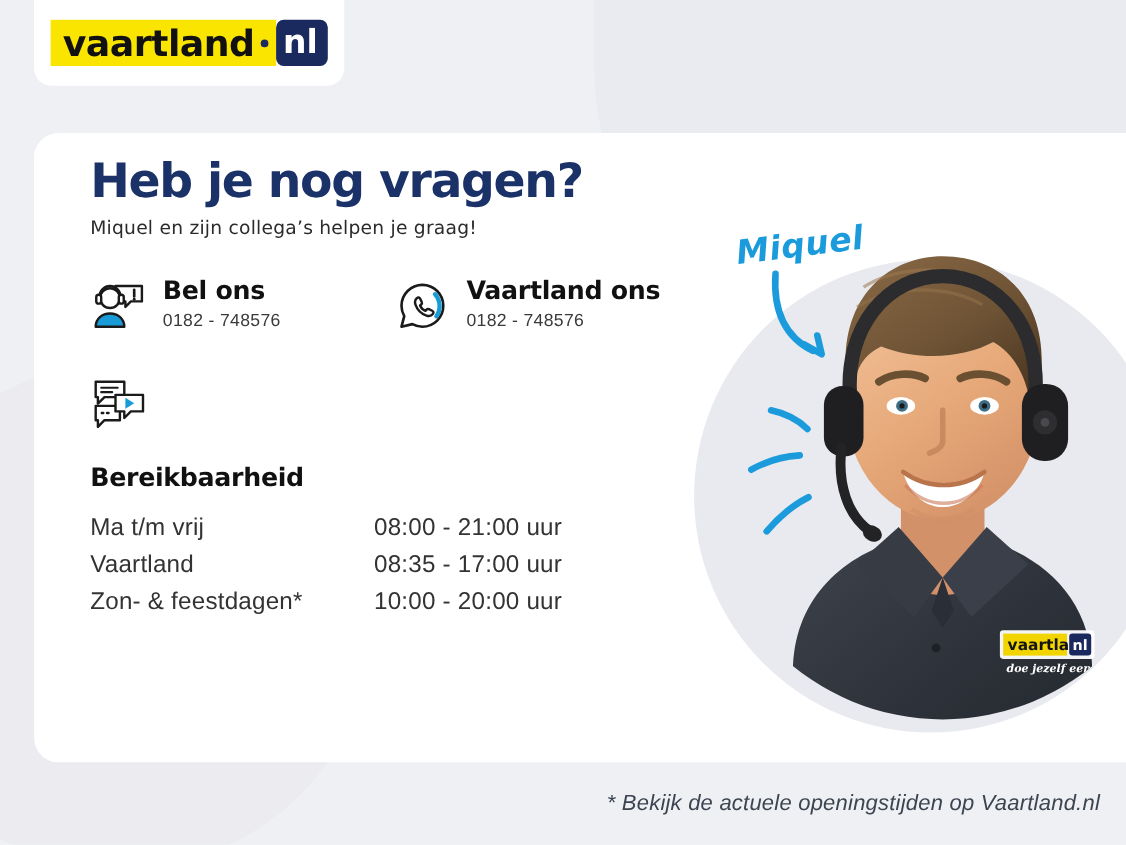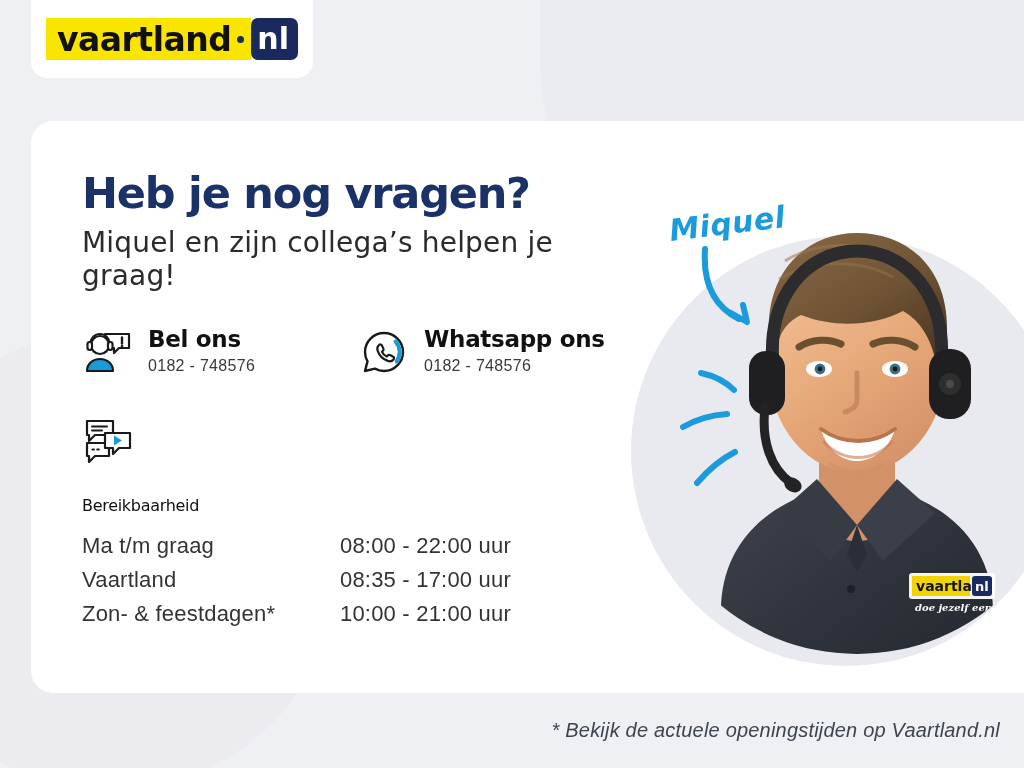--- a/index.html
+++ b/index.html
@@ -123,35 +123,34 @@
     background: #e9eaef;
     border-radius: 50%;
   }
 
   
   .content {
     position: absolute;
     left: 51px;
     top: 22px;
     width: 560px;
-    margin-top: 28px;
   }
   .headline {
     margin: 0;
     font-family: "DejaVu Sans", sans-serif;
     font-size: 43px;
     line-height: 1.05;
     font-weight: 700;
     letter-spacing: -1.2px;
     color: #1b3268;
   }
   .subhead {
     margin: 10px 0 0 0;
     font-family: "DejaVu Sans", sans-serif;
-    font-size: 28px;
+    font-size: 17px;
     font-weight: 400;
     color: #2b2b2b;
     letter-spacing: .2px;
   }
 
   
   .contacts {
     position: relative;
     margin-top: 32px;
     width: 560px;
@@ -193,22 +192,22 @@
     letter-spacing: .3px;
     line-height: 1.2;
   }
 
   
   .hours {
     margin-top: 22px;
   }
   .hours-title {
     font-family: "DejaVu Sans", sans-serif;
-    font-size: 16px;
-    font-weight: 400;
+    font-size: 23px;
+    font-weight: 700;
     color: #111111;
     letter-spacing: -.3px;
     margin-bottom: 14px;
   }
   .hours-table {
     border-collapse: collapse;
   }
   .hours-table td {
     font-family: "Liberation Sans", sans-serif;
     font-size: 22px;
@@ -312,21 +311,21 @@
 
       <div class="contact c-wapp">
         <span class="c-icon">
           <svg width="48" height="48" viewBox="0 0 48 48" fill="none" xmlns="http://www.w3.org/2000/svg">
             <path d="M24 5c10.5 0 19 8.5 19 19s-8.5 19-19 19c-3.3 0-6.4-.85-9.1-2.33L5 43l2.5-9.6A18.9 18.9 0 0 1 5 24C5 13.5 13.5 5 24 5z" stroke="#1a1a1a" stroke-width="2.4" stroke-linejoin="round" fill="#fff"></path>
             <path d="M35.5 13.5a16 16 0 0 1 1.2 20" stroke="#199BD7" stroke-width="4" stroke-linecap="round" fill="none"></path>
             <path d="M19 17c1.2-1 2.4-.6 3 .6l1.4 3c.4.9.2 1.6-.5 2.2l-1 .9c.9 2.3 2.6 4 4.9 4.9l.9-1c.6-.7 1.3-.9 2.2-.5l3 1.4c1.2.6 1.6 1.8.6 3-1.4 1.7-3.4 2.2-5.8 1.4-4.6-1.6-8.4-5.4-10-10-.8-2.4-.3-4.5 1.3-5.9z" stroke="#1a1a1a" stroke-width="2.2" stroke-linejoin="round" fill="#fff"></path>
           </svg>
         </span>
         <span class="c-text">
-          <span class="c-title">Whatsapp ons</span>
+          <span class="c-title">Vaartland ons</span>
           <span class="c-sub" style="display:block">0182 - 748576</span>
         </span>
       </div>
 
       <div class="contact c-chat">
         <span class="c-icon">
           <svg width="50" height="46" viewBox="0 0 50 46" fill="none" xmlns="http://www.w3.org/2000/svg">
             <path d="M4 4h26v14H12l-6 6v-6H4z" stroke="#1a1a1a" stroke-width="2.2" stroke-linejoin="round" fill="#fff"></path>
             <path d="M9 9.5h15M9 13.5h10" stroke="#1a1a1a" stroke-width="1.9" stroke-linecap="round"></path>
             <path d="M4 26h22v13H12l-6 6v-6H4z" stroke="#1a1a1a" stroke-width="2.2" stroke-linejoin="round" fill="#fff"></path>
@@ -336,30 +335,30 @@
           </svg>
         </span>
       </div>
     </div>
 
     <div class="hours">
       <div class="hours-title">Bereikbaarheid</div>
       <table class="hours-table">
         <tbody>
           <tr>
-            <td class="day">Ma t/m graag</td>
-            <td class="time">08:00 - 22:00 uur</td>
+            <td class="day">Ma t/m vrij</td>
+            <td class="time">08:00 - 21:00 uur</td>
           </tr>
           <tr>
             <td class="day">Vaartland</td>
             <td class="time">08:35 - 17:00 uur</td>
           </tr>
           <tr>
             <td class="day">Zon- &amp; feestdagen*</td>
-            <td class="time">10:00 - 21:00 uur</td>
+            <td class="time">10:00 - 20:00 uur</td>
           </tr>
         </tbody>
       </table>
     </div>
   </div>
 
   <div class="person-wrap">
 
     <div class="miquel-label">Miquel</div>
 

